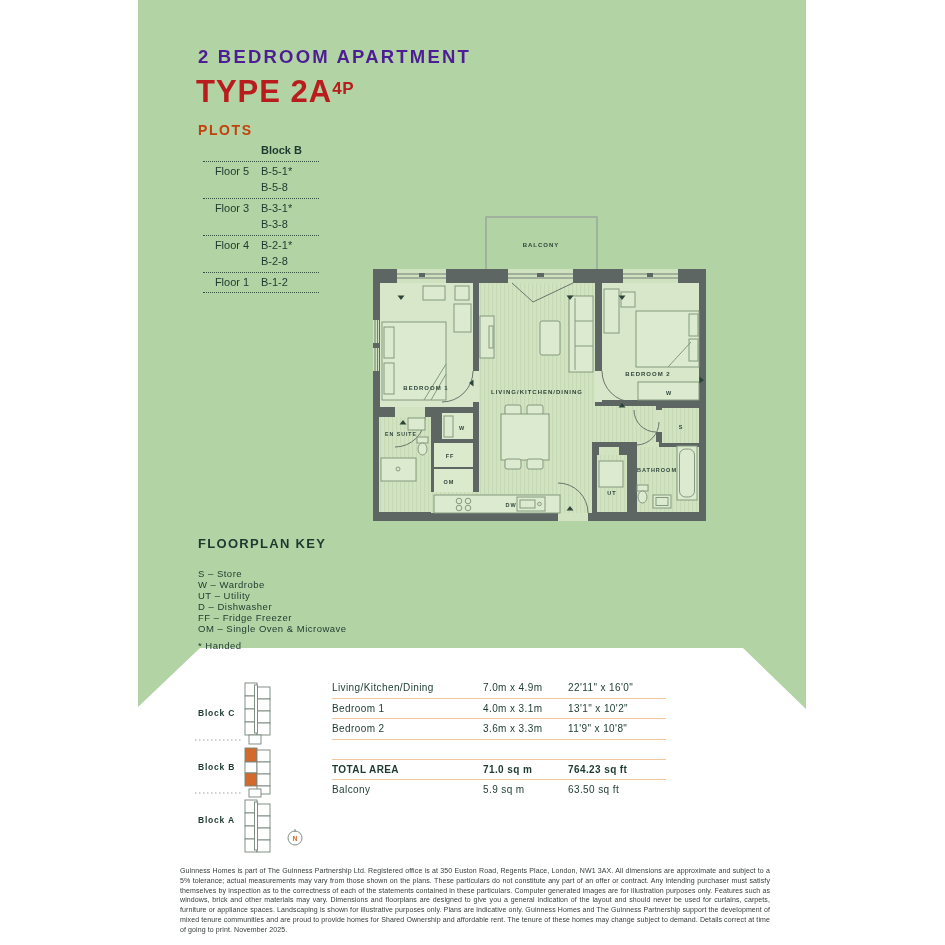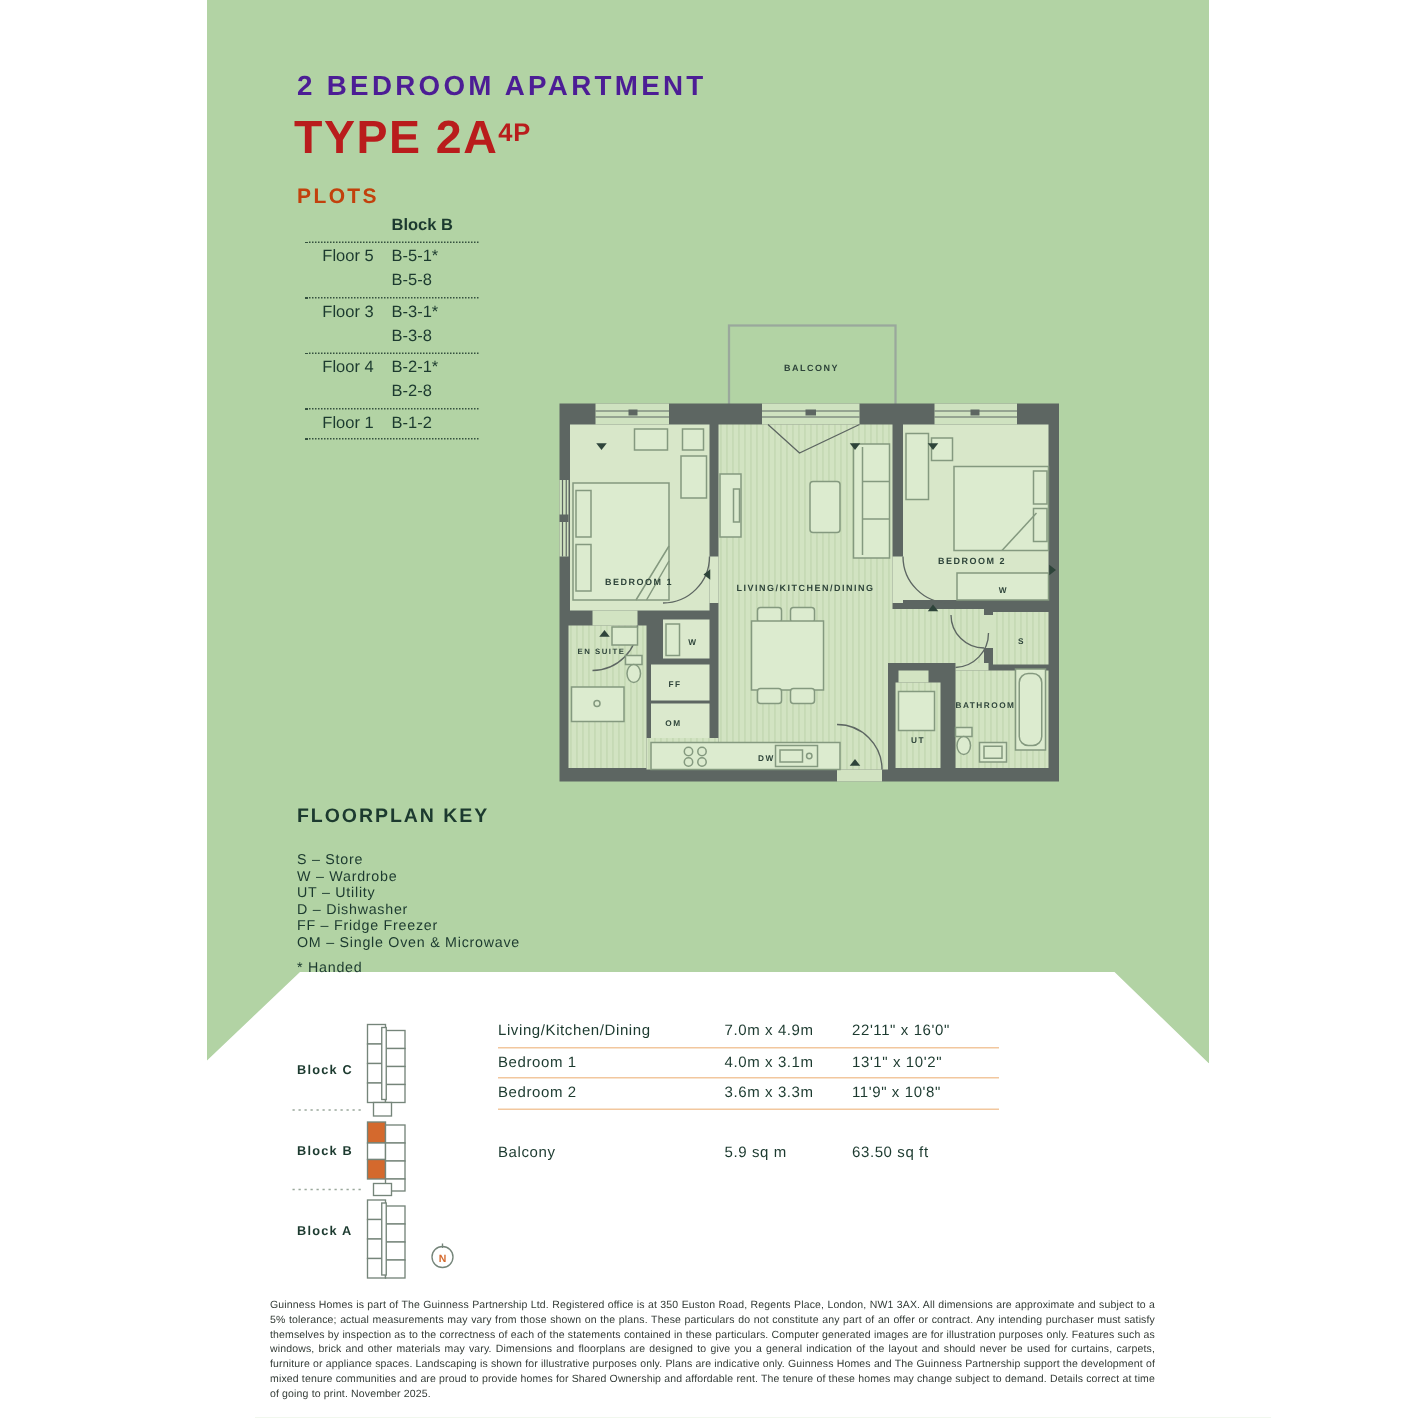--- a/index.html
+++ b/index.html
@@ -265,20 +265,25 @@
       <span class="d-c1">Bedroom 1</span>
       <span class="d-c2">4.0m x 3.1m</span>
       <span class="d-c3">13'1" x 10'2"</span>
     </div>
     <div class="d-row">
       <span class="d-c1">Bedroom 2</span>
       <span class="d-c2">3.6m x 3.3m</span>
       <span class="d-c3">11'9" x 10'8"</span>
     </div>
     <div class="d-spacer"></div>
+    <div class="d-row total topline">
+      <span class="d-c1">TOTAL AREA</span>
+      <span class="d-c2">71.0 sq m</span>
+      <span class="d-c3">764.23 sq ft</span>
+    </div>
     <div class="d-row noline">
       <span class="d-c1">Balcony</span>
       <span class="d-c2">5.9 sq m</span>
       <span class="d-c3">63.50 sq ft</span>
     </div>
   </div>
 
   <svg style="position:absolute;left:190px;top:676px;" width="120" height="182" viewBox="0 0 120 182">
     <g fill="#ffffff" stroke="#75857a" stroke-width="0.9">
 

